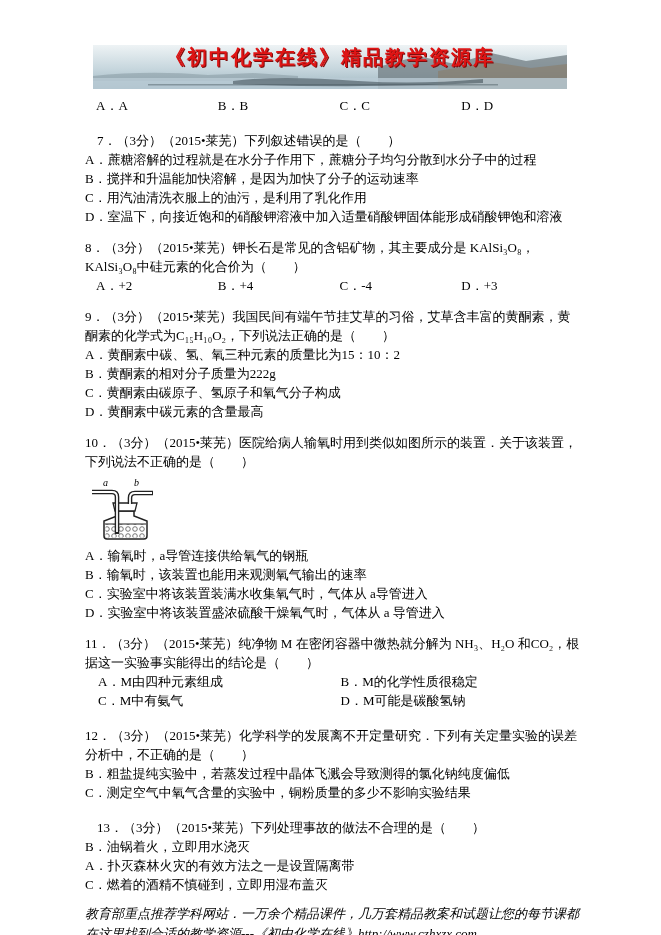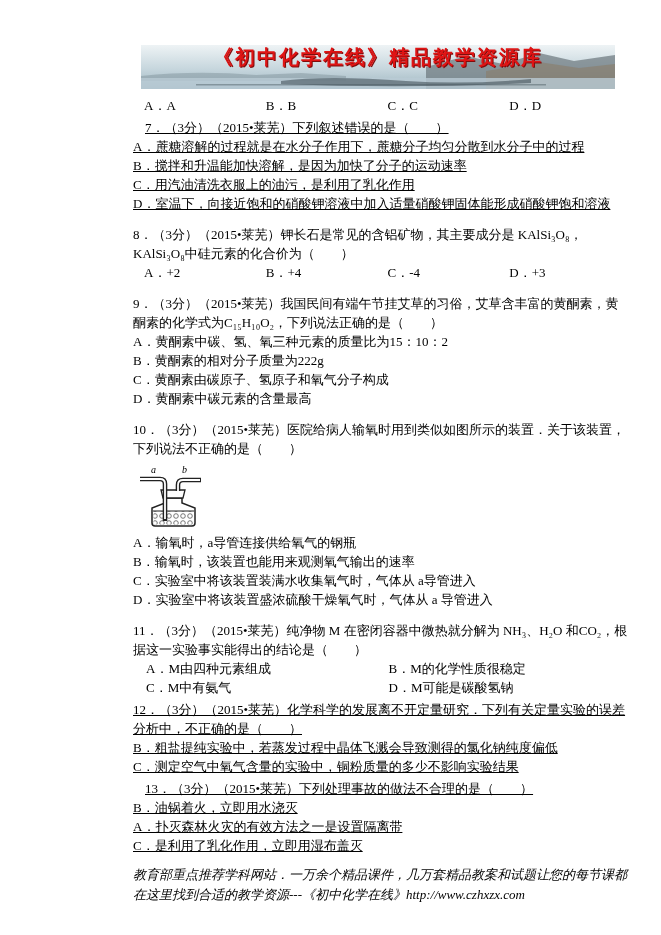--- a/index.html
+++ b/index.html
@@ -1,21 +1,21 @@
 <!DOCTYPE html>
 <html><head>
 <meta charset="utf-8">
 <style>
   html,body { margin:0; padding:0; }
   body {
     width:661px; height:935px; background:#ffffff; overflow:hidden;
     font-family:"Liberation Serif","DejaVu Serif",serif;
     font-size:13px; color:#000;
   }
-  .page { position:relative; width:661px; height:935px; padding-top:45px; box-sizing:border-box;padding-left:48px; }
+  .page { position:relative; width:661px; height:935px; padding-top:45px; box-sizing:border-box; }
 
   
   .banner { position:relative; margin-left:93px; width:474px; height:44px; overflow:hidden; }
   .banner svg { position:absolute; left:0; top:0; width:474px; height:44px; }
   .banner-title {
     position:absolute; left:0; top:1px; width:100%; text-align:center;
     font-weight:bold; font-size:20px; letter-spacing:2px; line-height:22px;
     color:#e01414; text-shadow:1px 1px 0 #7e0d0d;
   }
   .banner-url {
@@ -25,21 +25,21 @@
     font-family:"Liberation Sans","DejaVu Sans",sans-serif;
   }
 
   
   .content { margin-left:85px; width:498px; }
   p { margin:0; line-height:19px; }
   .row-top { margin-top:7px; }
   .opt-grid4 { display:grid; grid-template-columns:repeat(4,1fr); padding-left:11px; line-height:19px; }
   .opt-grid2 { display:grid; grid-template-columns:1fr 1fr; padding-left:13px; line-height:19px; }
   .q { margin-top:12px; }
-  .q.tight { margin-top:3px;text-decoration:underline; }
+  .q.tight { margin-top:16px; }
   .stem.indent { text-indent:12px; }
 
   
   .apparatus { margin:6px 0 1px 5px; padding:0; }
 
   
   .footer { margin:10px 0 0 85px; width:500px; }
   .footer p {
     font-style:italic; font-size:13px; line-height:20px; color:#000;
     font-family:"Liberation Serif","DejaVu Serif",serif;
@@ -151,21 +151,21 @@
     <section class="q tight">
       <p class="stem">12．（3分）（2015•莱芜）化学科学的发展离不开定量研究．下列有关定量实验的误差分析中，不正确的是（　　）</p>
       <p class="opt">B．粗盐提纯实验中，若蒸发过程中晶体飞溅会导致测得的氯化钠纯度偏低</p>
       <p class="opt">C．测定空气中氧气含量的实验中，铜粉质量的多少不影响实验结果</p>
     </section>
 
     <section class="q tight">
       <p class="stem indent">13．（3分）（2015•莱芜）下列处理事故的做法不合理的是（　　）</p>
       <p class="opt">B．油锅着火，立即用水浇灭</p>
       <p class="opt">A．扑灭森林火灾的有效方法之一是设置隔离带</p>
-      <p class="opt">C．是利用了乳化作用，立即用湿布盖灭</p>
+      <p class="opt">C．燃着的酒精不慎碰到，立即用湿布盖灭</p>
     </section>
 
   </div>
 
   <div class="footer">
     <p>教育部重点推荐学科网站．一万余个精品课件，几万套精品教案和试题让您的每节课都在这里找到合适的教学资源---《初中化学在线》http://www.czhxzx.com</p>
   </div>
 
 </div>
 

